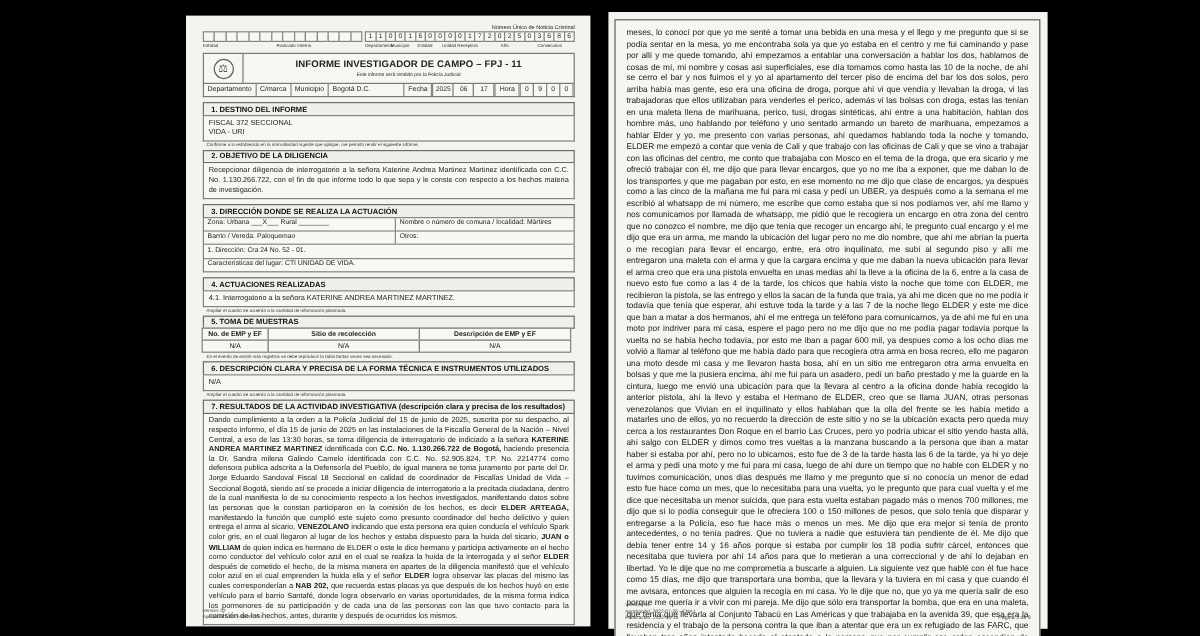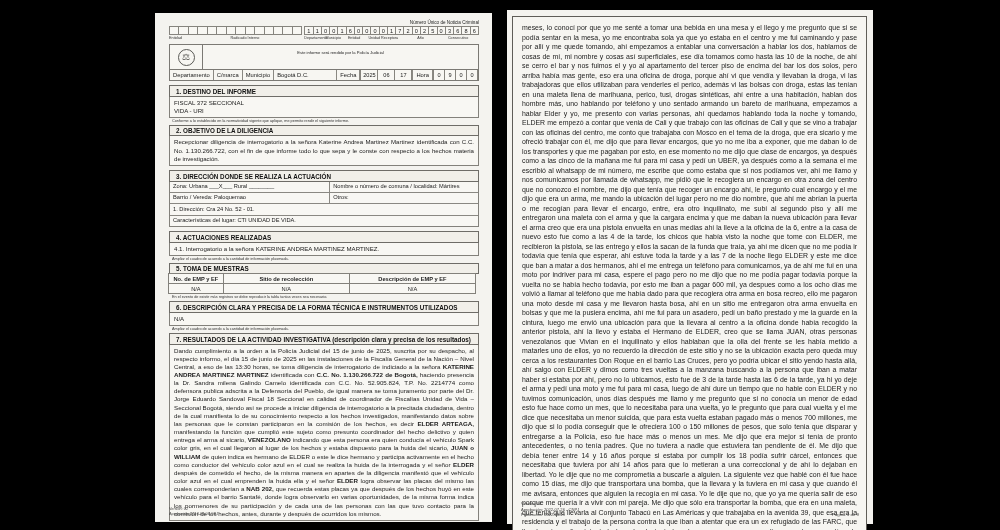--- a/index.html
+++ b/index.html
@@ -138,20 +138,21 @@
           <span class="gl-5">Consecutivo</span>
         </div>
       </div>
     </div>
 
     <div class="title-bar">
       <div class="logo-box">
         <div class="logo-circle">⚖</div>
       </div>
       <div class="title-center">
+        <div class="doc-title">INFORME INVESTIGADOR DE CAMPO – FPJ - 11</div>
         <div class="doc-subtitle">Este informe será rendido por la Policía Judicial</div>
       </div>
     </div>
 
     <div class="meta-row">
       <span class="meta-cell meta-label">Departamento</span>
       <span class="meta-cell">C/marca</span>
       <span class="meta-cell meta-label">Municipio</span>
       <span class="meta-cell grow">Bogotá D.C.</span>
       <span class="meta-cell meta-label">Fecha</span>

